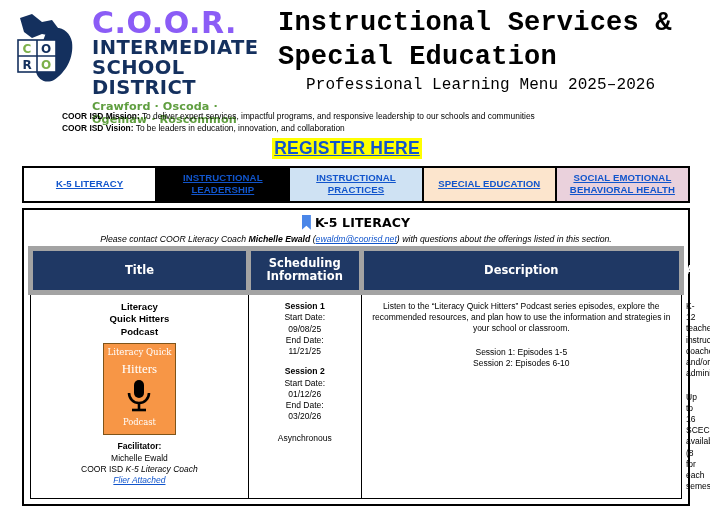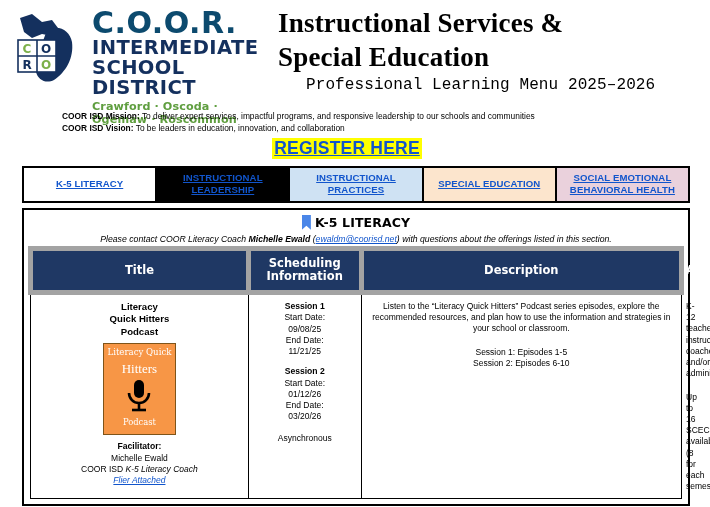--- a/index.html
+++ b/index.html
@@ -44,21 +44,21 @@
     flex: 0 0 76px;
   }
   .logo-text {
     padding-left: 4px;
     padding-top: 4px;
   }
   .coor-big {
     font-family: "DejaVu Sans", sans-serif;
     font-weight: bold;
     font-size: 30px;
-    color: #0c4a6e;
+    color: #8b5cf6;
     letter-spacing: 0.5px;
     line-height: 1;
   }
   .coor-sub1, .coor-sub2 {
     font-family: "DejaVu Sans", sans-serif;
     font-weight: bold;
     font-size: 19.5px;
     color: #14305e;
     letter-spacing: 0.4px;
     line-height: 1.02;
@@ -71,21 +71,21 @@
     letter-spacing: 0.1px;
     margin-top: 2px;
   }
 
   .title-block {
     flex: 1 1 auto;
     padding-left: 10px;
     padding-top: 2px;
   }
   .title-line {
-    font-family: Liberation Serif, serif;
+    font-family: Liberation Mono, monospace;
     font-weight: bold;
     font-size: 27px;
     color: #000000;
     line-height: 1.27;
     letter-spacing: 0.2px;
   }
   .subtitle-line {
     font-family: Liberation Mono, monospace;
     font-size: 16px;
     color: #000000;

